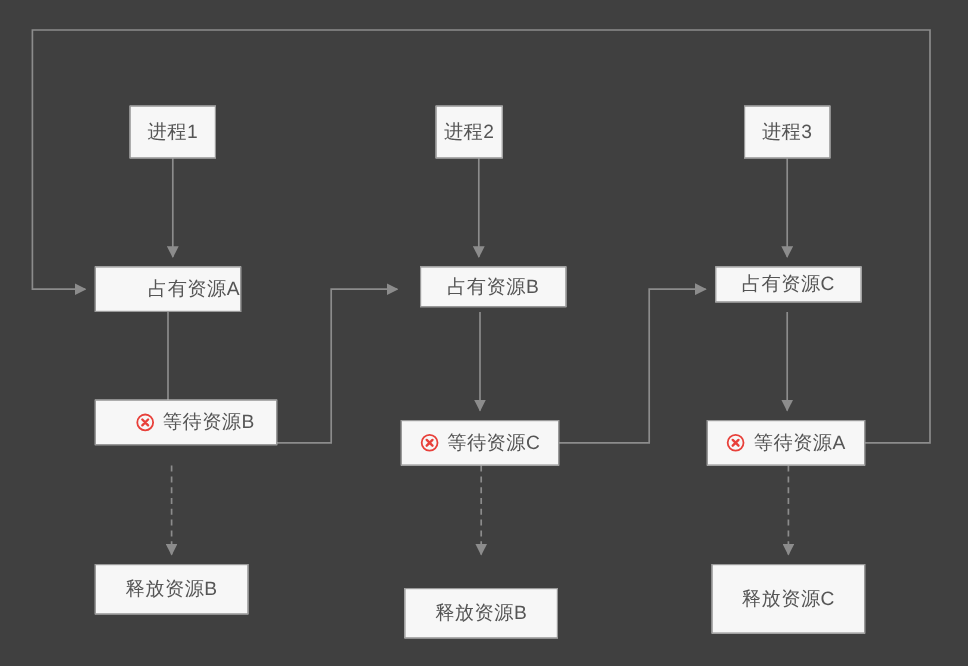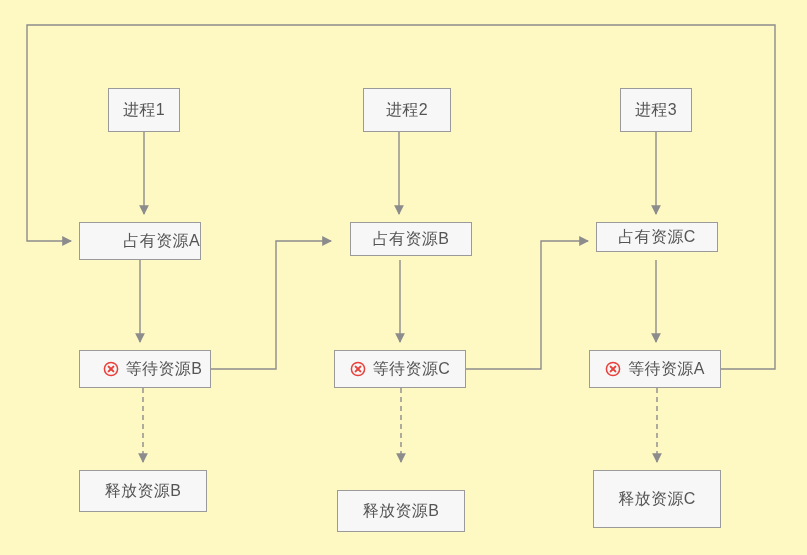--- a/index.html
+++ b/index.html
@@ -1,20 +1,20 @@
 <!DOCTYPE html>
 <html><head>
 <meta charset="utf-8">
 <style>
   html,body{margin:0;padding:0;background:#ffffff;}
   body{
     width:807px;height:555px;overflow:hidden;
     font-family:"Liberation Sans","DejaVu Sans",sans-serif;
   }
-  #diagram-root{position:relative;width:807px;height:555px;background:#fef9c3;}
+  #diagram-root{position:relative;width:807px;height:555px;background:#404040;}
   svg.layer{position:absolute;left:0;top:0;width:807px;height:555px;}
   .node{
     position:absolute;
     box-sizing:border-box;
     background:#f7f7f7;
     border:1px solid #9a9a9a;
     display:flex;align-items:center;justify-content:center;
     color:#555555;
     font-size:16px;
     letter-spacing:.4px;
@@ -73,41 +73,41 @@
 
       
       <path d="M 721 369 L 775 369 L 775 25 L 27 25 L 27 241 L 71 241" marker-end="url(#arrowhead)"></path>
     </g>
   </svg>
 
   <div class="node process" style="left:108px;top:88px;width:72px;height:44px;">
     <span class="node-label">进程1</span>
   </div>
 
-  <div class="node process" style="left:363px;top:88px;width:88px;height:44px;">
+  <div class="node process" style="left:363px;top:88px;width:56px;height:44px;">
     <span class="node-label">进程2</span>
   </div>
 
   <div class="node process" style="left:620px;top:88px;width:72px;height:44px;justify-content:center;">
     <span class="node-label">进程3</span>
   </div>
 
   <div class="node hold" style="left:79px;top:222px;width:122px;height:38px;justify-content:flex-end;">
     <span class="node-label">占有资源A</span>
   </div>
 
   <div class="node hold" style="left:350px;top:222px;width:122px;height:34px;">
     <span class="node-label">占有资源B</span>
   </div>
 
   <div class="node hold" style="left:596px;top:222px;width:122px;height:30px;">
     <span class="node-label">占有资源C</span>
   </div>
 
-  <div class="node wait" style="left:79px;top:350px;width:132px;height:38px;padding-left:15px;">
+  <div class="node wait" style="left:79px;top:333px;width:152px;height:38px;padding-left:15px;">
     <span class="err-icon">
       <svg width="16" height="16" viewBox="0 0 16 16" xmlns="http://www.w3.org/2000/svg">
         <circle cx="8" cy="8" r="6.6" fill="none" stroke="#e8403a" stroke-width="1.5"></circle>
         <path d="M5.6 5.6 L10.4 10.4 M10.4 5.6 L5.6 10.4" stroke="#e8403a" stroke-width="2" stroke-linecap="round"></path>
       </svg>
     </span>
     <span class="node-label">等待资源B</span>
   </div>
 
   <div class="node wait" style="left:334px;top:350px;width:132px;height:38px;">

